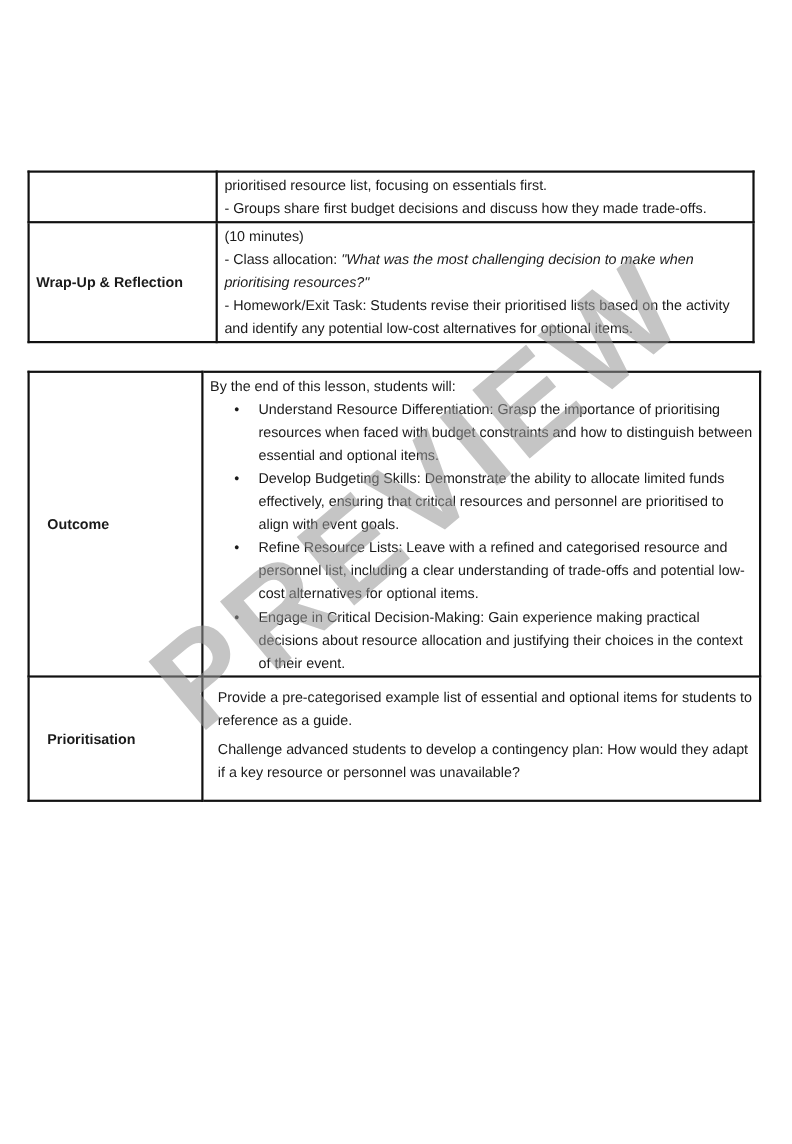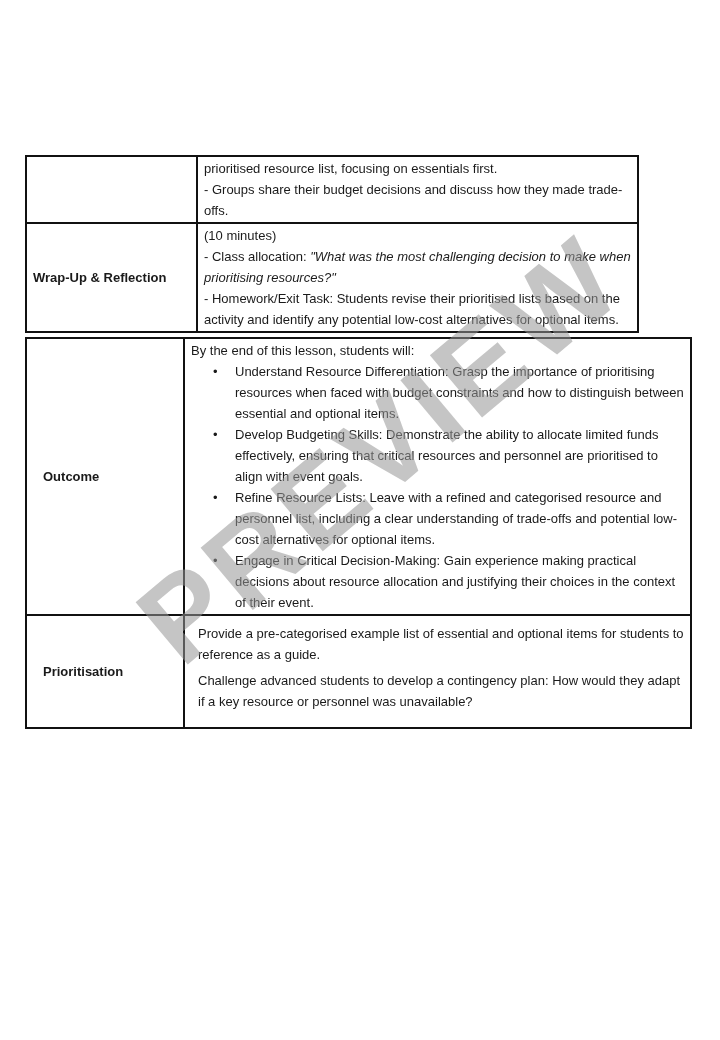--- a/index.html
+++ b/index.html
@@ -3,21 +3,21 @@
   <meta charset="utf-8">
   <style>
     html, body { margin: 0; padding: 0; }
     body {
       width: 720px; height: 1040px; background: #ffffff; position: relative; overflow: hidden;
       font-family: "Liberation Sans", sans-serif; color: #1a1a1a;
     }
     table { border-collapse: collapse; position: absolute; }
     td { border: 2px solid #111; vertical-align: top; font-size: 13px; line-height: 21px; }
     td.label { vertical-align: middle; font-weight: bold; padding-left: 6px; font-size: 13px; border-radius: 10px; }
-    #table1 { left: 25px; top: 155px; width: 614px; }
+    #table1 { left: 25px; top: 155px; width: 661px; }
     #table1 td.label { width: 162px; }
     #table1 td.content { padding: 1px 6px 1px 6px; }
     #table2 { left: 25px; top: 337px; width: 667px; }
     #table2 td.label { width: 139px; padding-left: 16px; }
     #table2 td.content { padding: 1px 6px 1px 6px; }
     #table2 tr.diff td.content { padding: 7px 6px 10px 13px; }
     .bold { font-weight: normal; }
     .italic { font-style: italic; }
     ul { margin: 0; padding-left: 44px; list-style: none; }
     ul li { position: relative; }
@@ -32,21 +32,21 @@
   </style>
 </head>
 <body>
 
 <table id="table1">
   <tbody>
       <tr>
     <td class="label"></td>
     <td class="content">
       <div>prioritised resource list, focusing on essentials first.</div>
-      <div>- Groups share their budget decisions and discuss how they made trade-offs.</div>
+      <div>- Groups share first budget decisions and discuss how they made trade-offs.</div>
     </td>
   </tr>
   <tr>
     <td class="label">Wrap-Up &amp; Reflection</td>
     <td class="content">
       <div class="bold">(10 minutes)</div>
       <div><span>- Class allocation: </span><span class="italic">"What was the most challenging decision to make when prioritising resources?"</span></div>
       <div>- Homework/Exit Task: Students revise their prioritised lists based on the activity and identify any potential low-cost alternatives for optional items.</div>
     </td>
   </tr>

